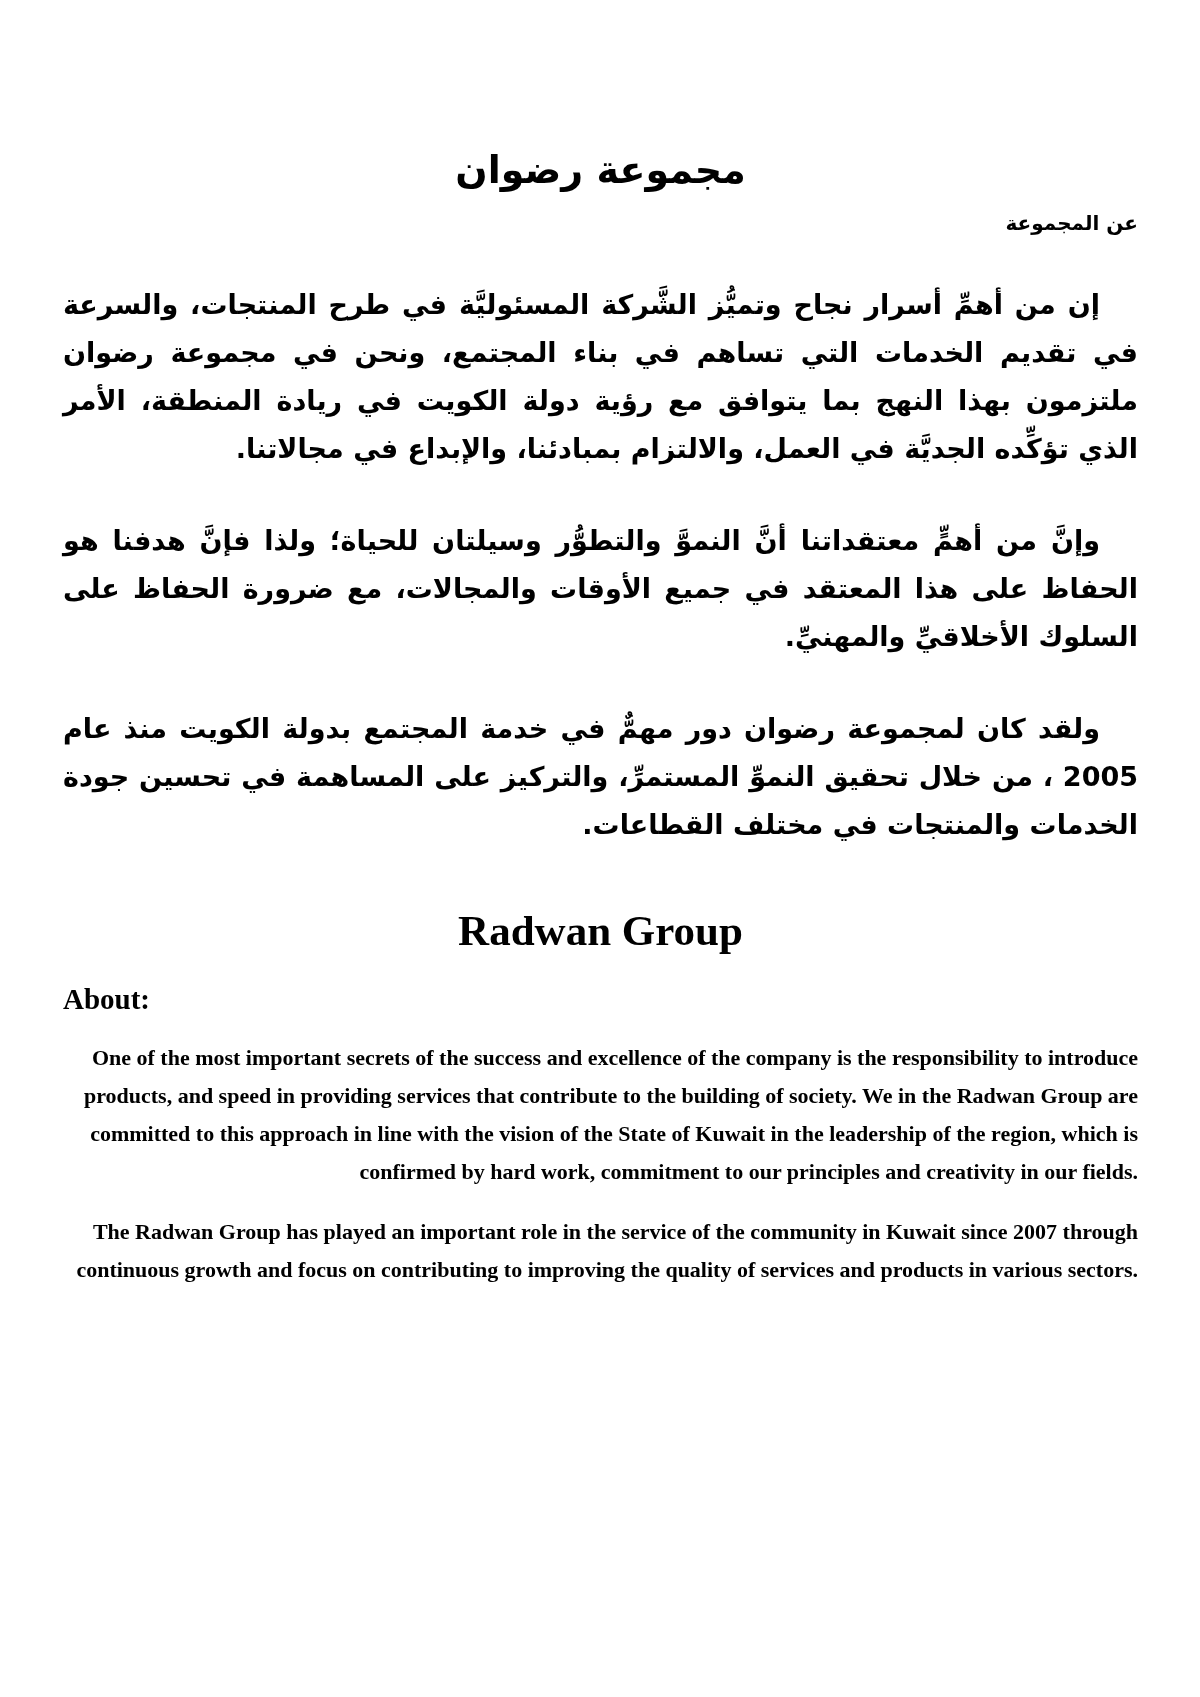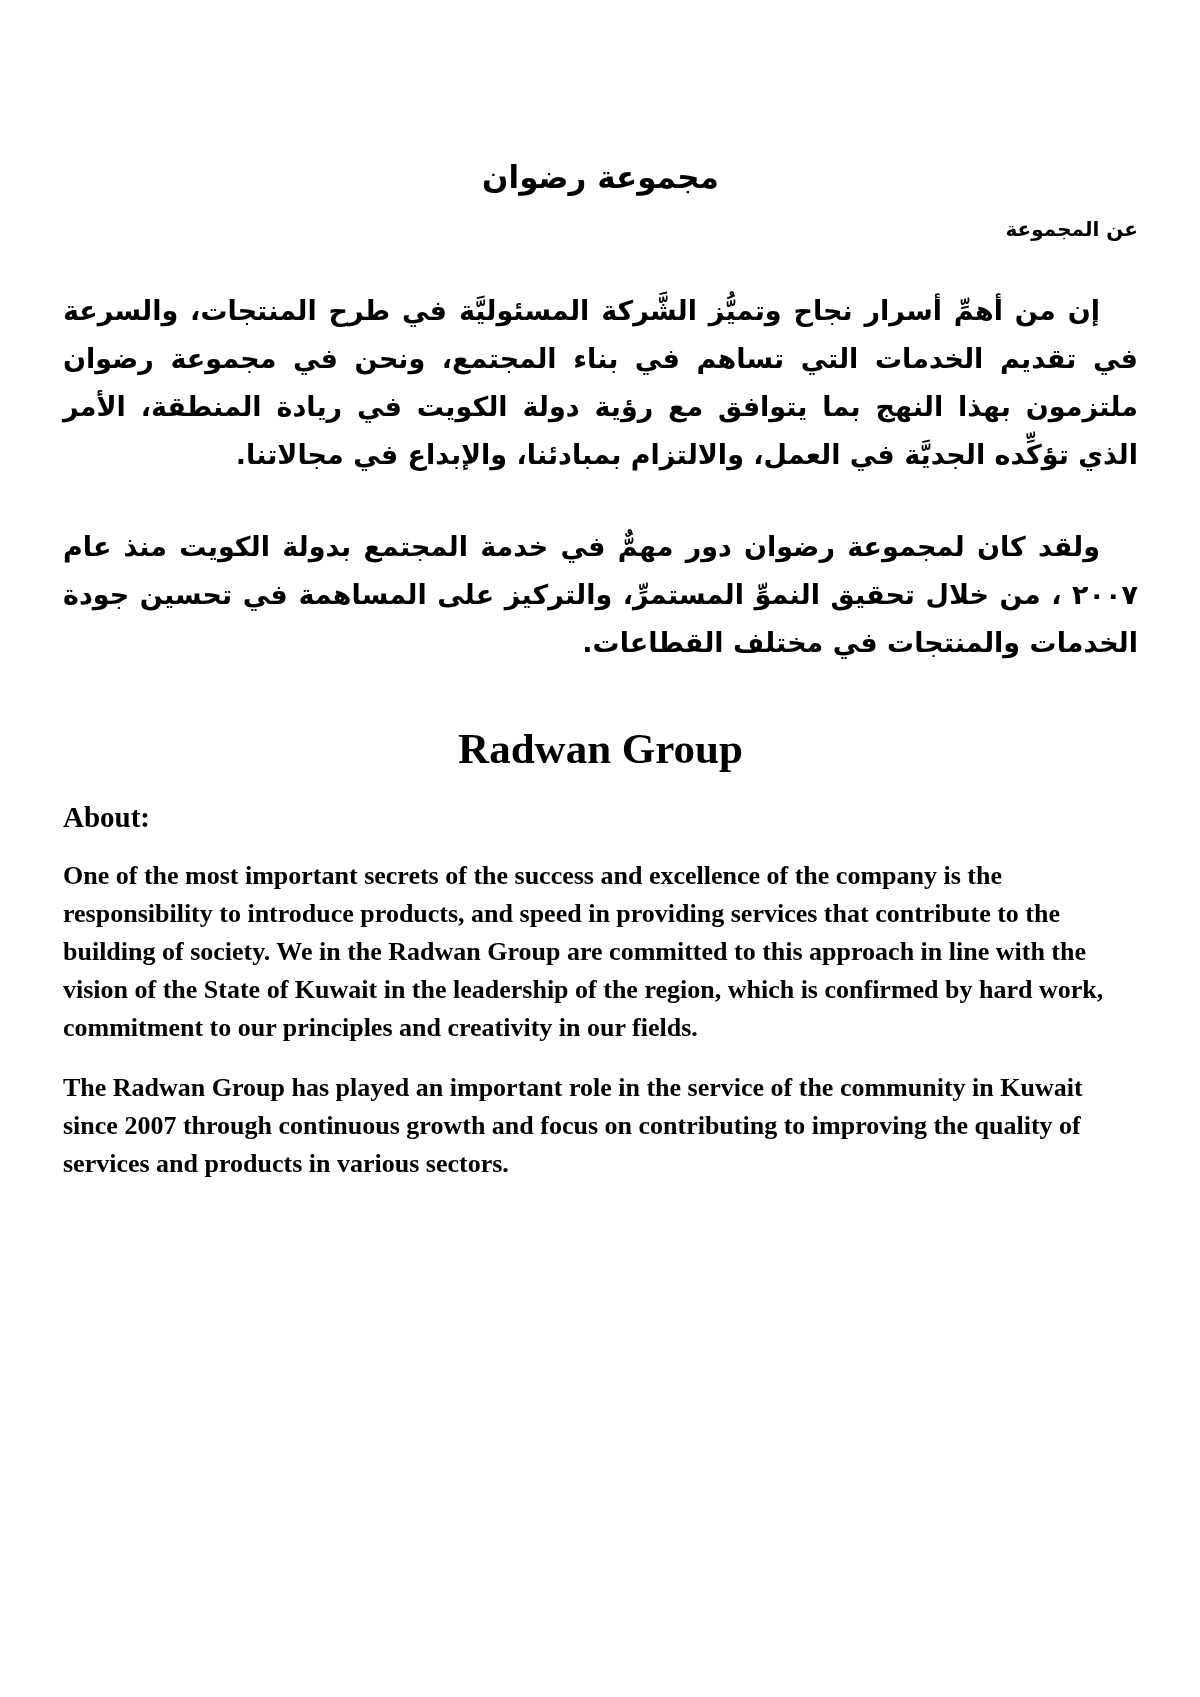--- a/index.html
+++ b/index.html
@@ -19,22 +19,22 @@
     overflow: hidden;
   }
 
   
   .arabic-section {
     direction: rtl;
     font-family: "DejaVu Sans", sans-serif;
     font-weight: bold;
   }
   .ar-title {
-    margin: 16px;
-    font-size: 31px;
+    margin: 4px;
+    font-size: 38px;
     line-height: 1.4;
     font-weight: bold;
     text-align: center;
   }
   .ar-subtitle {
     margin: 12px 0 0 0;
     font-size: 20px;
     line-height: 1.4;
     font-weight: bold;
     text-align: right;
@@ -64,35 +64,36 @@
   }
   .en-about {
     margin: 26px 0 0 0;
     font-size: 29px;
     line-height: 36px;
     font-weight: bold;
     text-align: left;
   }
   .en-para {
     margin: 22px 0 0 0;
-    font-size: 26px;
+    font-size: 22px;
     line-height: 38px;
-    text-align: left;
+    text-align: right;
   }
 </style>
 </head>
 <body>
 
 <div class="page">
 
   <section class="arabic-section" dir="rtl">
     <h1 class="ar-title">مجموعة رضوان</h1>
     <h2 class="ar-subtitle">عن المجموعة</h2>
     <p class="ar-para first">إن من أهمِّ أسرار نجاح وتميُّز الشَّركة المسئوليَّة في طرح المنتجات، والسرعة في تقديم الخدمات التي تساهم في بناء المجتمع، ونحن في مجموعة رضوان ملتزمون بهذا النهج بما يتوافق مع رؤية دولة الكويت في ريادة المنطقة، الأمر الذي تؤكِّده الجديَّة في العمل، والالتزام بمبادئنا، والإبداع في مجالاتنا.</p>
-    <p class="ar-para">ولقد كان لمجموعة رضوان دور مهمٌّ في خدمة المجتمع بدولة الكويت منذ عام ٢٠٠٧ ، من خلال تحقيق النموِّ المستمرِّ، والتركيز على المساهمة في تحسين جودة الخدمات والمنتجات في مختلف القطاعات.</p>
+    <p class="ar-para">وإنَّ من أهمٍّ معتقداتنا أنَّ النموَّ والتطوُّر وسيلتان للحياة؛ ولذا فإنَّ هدفنا هو الحفاظ على هذا المعتقد في جميع الأوقات والمجالات، مع ضرورة الحفاظ على السلوك الأخلاقيِّ والمهنيِّ.</p>
+    <p class="ar-para">ولقد كان لمجموعة رضوان دور مهمٌّ في خدمة المجتمع بدولة الكويت منذ عام 2005 ، من خلال تحقيق النموِّ المستمرِّ، والتركيز على المساهمة في تحسين جودة الخدمات والمنتجات في مختلف القطاعات.</p>
   </section>
 
   <section class="english-section" dir="ltr">
     <h1 class="en-title">Radwan Group</h1>
     <h2 class="en-about">About:</h2>
     <p class="en-para">One of the most important secrets of the success and excellence of the company is the responsibility to introduce products, and speed in providing services that contribute to the building of society. We in the Radwan Group are committed to this approach in line with the vision of the State of Kuwait in the leadership of the region, which is confirmed by hard work, commitment to our principles and creativity in our fields.</p>
     <p class="en-para">The Radwan Group has played an important role in the service of the community in Kuwait since 2007 through continuous growth and focus on contributing to improving the quality of services and products in various sectors.</p>
   </section>
 
 </div>

